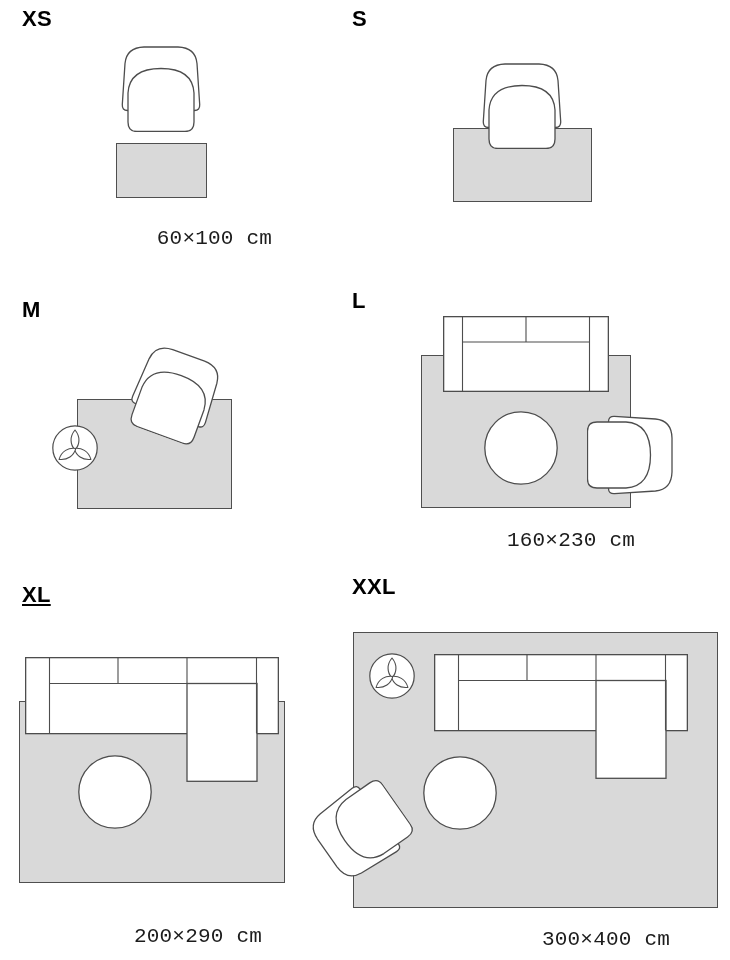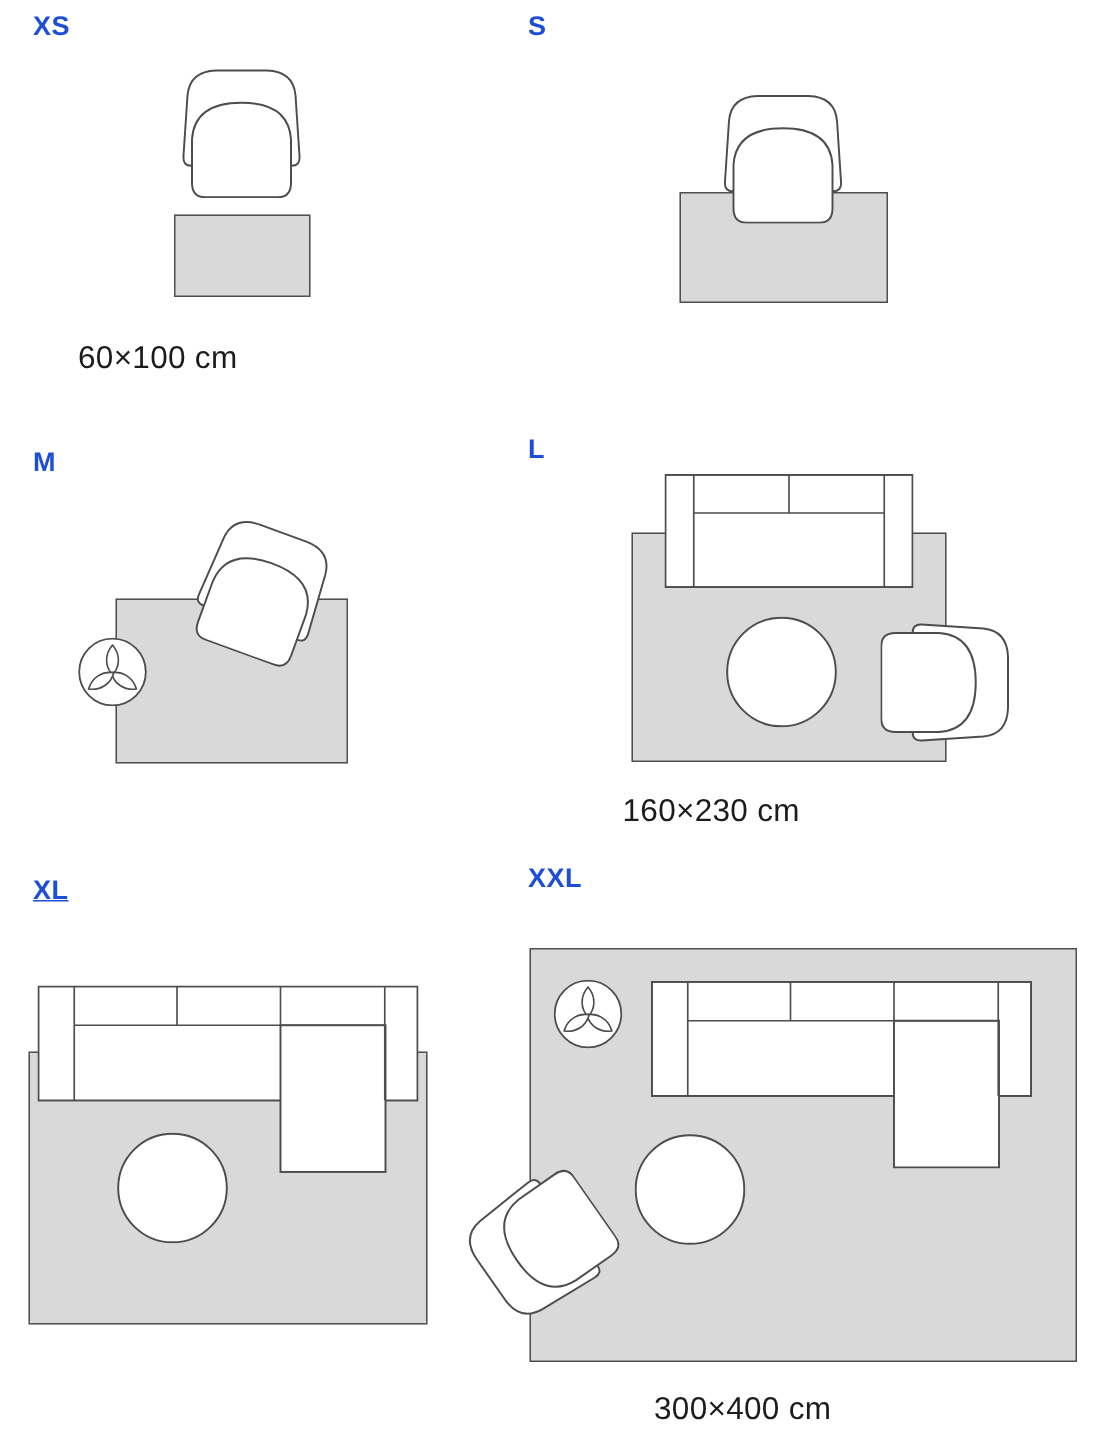--- a/index.html
+++ b/index.html
@@ -2,24 +2,24 @@
 <html><head>
 <meta charset="utf-8">
 <style>
   html,body{margin:0;padding:0;background:#ffffff;}
   .canvas{
     position:relative;width:730px;height:960px;background:#ffffff;overflow:hidden;
     font-family:"Liberation Sans","DejaVu Sans",sans-serif;color:#1a1a1a;
   }
   .layer{position:absolute;inset:0;}
   .size-label{
-    position:absolute;font-size:18px;font-weight:700;letter-spacing:.3px;color:#1d4ed8;line-height:1;
+    position:absolute;font-size:22px;font-weight:700;letter-spacing:.3px;color:#000000;line-height:1;
   }
   .dim-label{
-    position:absolute;width:220px;text-align:left;font-size:21px;font-weight:400;color:#1c1c1c;line-height:1.1;letter-spacing:.2px;
+    position:absolute;width:220px;text-align:right;font-size:21px;font-weight:400;color:#1c1c1c;line-height:1.1;letter-spacing:.2px;font-family:Liberation Mono, monospace;
   }
   .rug{
     position:absolute;background:#d9d9d9;border:1px solid #4f4f4f;box-sizing:border-box;
   }
   svg.furn{position:absolute;overflow:visible;}
   .rot20{transform:rotate(20deg);}
   .rot90{transform:rotate(90deg);}
   .rotm125{transform:rotate(-125deg);}
   #defs-svg{position:absolute;width:0;height:0;}
 </style>
@@ -102,33 +102,34 @@
 
   <div class="layer">
     <div class="size-label" style="left:22px;top:584px;text-decoration:underline;">XL</div>
     <div class="rug" style="left:19px;top:701px;width:266px;height:182px;"></div>
     <svg class="furn" style="left:25px;top:657px;" width="254" height="125">
         <use href="#sym-sectional"></use>
       </svg>
     <svg class="furn" style="left:78px;top:755px;" width="74" height="74">
         <use href="#sym-table"></use>
       </svg>
+    <div class="dim-label" style="left:42px;top:925px;">200×290 cm</div>
   </div>
 
   <div class="layer">
     <div class="size-label" style="left:352px;top:576px;">XXL</div>
     <div class="rug" style="left:353px;top:632px;width:365px;height:276px;"></div>
     <svg class="furn" style="left:369px;top:653px;" width="46" height="46">
         <use href="#sym-plant"></use>
       </svg>
     <svg class="furn" style="left:434px;top:654px;" width="254" height="125">
         <use href="#sym-sectional"></use>
       </svg>
     <svg class="furn" style="left:423px;top:756px;" width="74" height="74">
         <use href="#sym-table"></use>
       </svg>
     <svg class="furn rotm125" style="left:318px;top:785px;" width="84" height="90">
         <use href="#sym-armchair"></use>
       </svg>
-    <div class="dim-label" style="left:436px;top:928px;">300×400 cm</div>
+    <div class="dim-label" style="left:450px;top:928px;">300×400 cm</div>
   </div>
 
 </div>
 
 </body></html>

